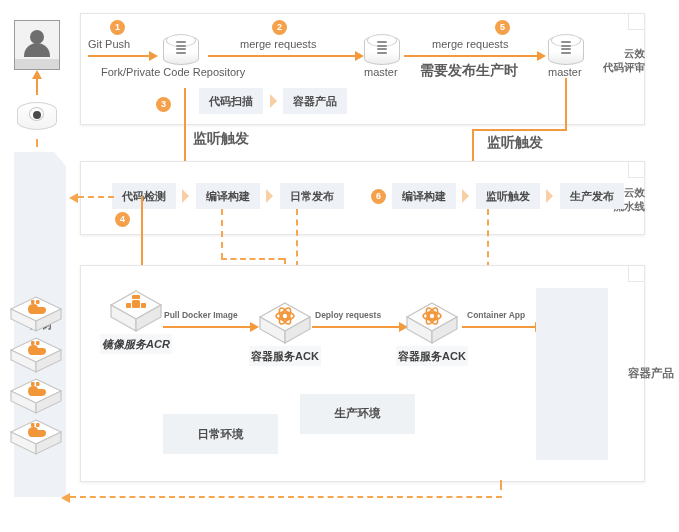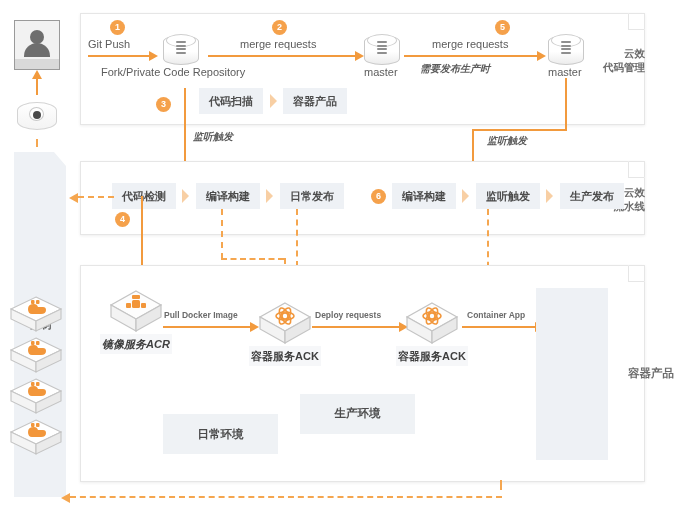--- a/index.html
+++ b/index.html
@@ -59,21 +59,21 @@
   #eye .disc{position:absolute;left:0;top:2px;width:40px;height:28px;
        border:1.2px solid #d4d4d4;border-radius:50%/30%;
        background:linear-gradient(180deg,#ffffff 0%,#f3f3f3 100%);box-sizing:border-box;}
   #eye .pupil{position:absolute;left:12px;top:7px;width:15px;height:14px;
        border-radius:50%;background:#fff;border:1.4px solid #c9c9c9;box-sizing:border-box;}
   #eye .pupil i{position:absolute;left:3px;top:2.5px;width:8px;height:8px;
        border-radius:50%;background:#4a4a4a;}
 
   
   .lbl{position:absolute;font-size:11px;color:#5c5c5c;white-space:nowrap;}
-  .lbl-cn{position:absolute;font-size:10px;color:#5c5c5c;white-space:nowrap;font-weight:bold;font-style:italic;}
+  .lbl-cn{position:absolute;font-size:14px;color:#5c5c5c;white-space:nowrap;font-weight:bold;}
   .lbl-sm{position:absolute;font-size:8.5px;color:#6b6b6b;white-space:nowrap;font-weight:bold;}
 
   
   .num{position:absolute;width:15px;height:15px;border-radius:50%;
        background:#f5a14b;color:#fff;font-size:9px;line-height:15px;
        text-align:center;font-weight:bold;}
 
   
   .h-arrow{position:absolute;height:2px;background:#f29a3d;}
   .h-arrow::after{content:"";position:absolute;right:-8px;top:-4px;
@@ -145,21 +145,21 @@
 <div class="abs" id="eye">
   <div class="disc"></div>
   <div class="pupil">
       <i></i>
     </div>
 </div>
 
 <div class="panel" id="panel-code"></div>
 <div class="panel-label" style="left:585px;top:46px;width:60px;">
   <div>云效</div>
-  <div>代码管理</div>
+  <div>代码评审</div>
 </div>
 
 <div class="num" style="left:110px;top:20px;">1</div>
 <div class="lbl" style="left:88px;top:38px;">Git Push</div>
 <div class="h-arrow" style="left:88px;top:55px;width:62px;"></div>
 
 <div class="cyl" style="left:163px;top:31px;">
   <div class="body"></div>
   <div class="cyl-cap"></div>
   <div class="lines">

